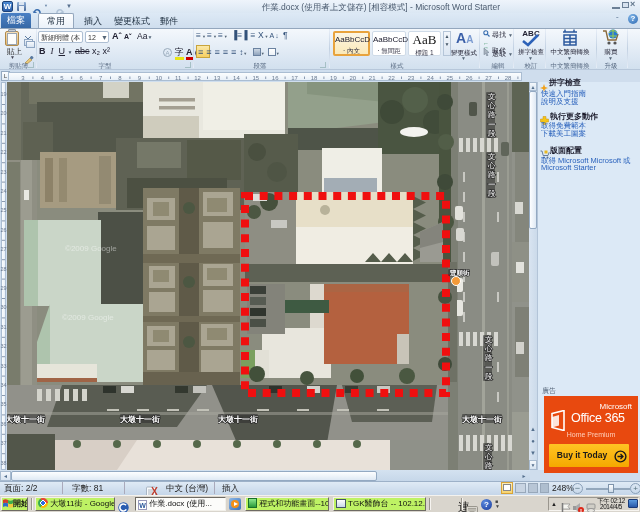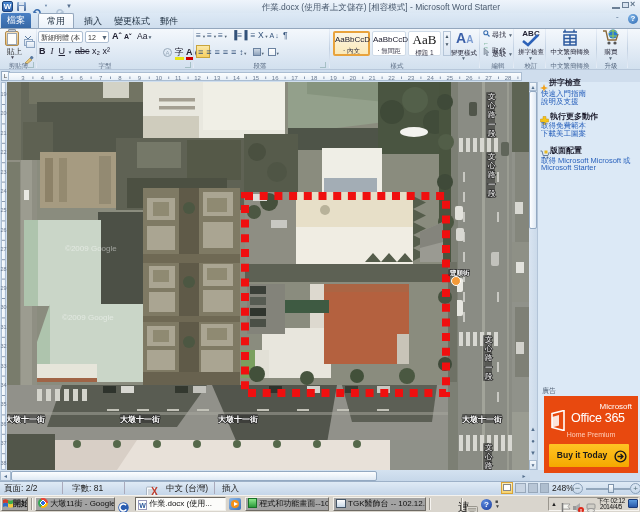--- a/index.html
+++ b/index.html
@@ -27,21 +27,21 @@
 #vsb{left:529px;top:82px;width:8px;height:388px;background:linear-gradient(90deg,#d9e4f1,#cbdaea)}
 #hsb{left:0;top:470px;width:530px;height:11px;background:linear-gradient(#d4e2f0,#c6d7e9)}
 
 #pane{left:537px;top:82px;width:103px;height:388px;background:#dce9f6;border-left:1px solid #b3c4d8}
 
 #status{left:0;top:481px;width:640px;height:14px;background:linear-gradient(#dfeaf5,#c5d6e9);border-top:1px solid #9db1c8;font-size:8.5px;color:#333}
 .plink{font-size:7.5px;color:#2a62bc;width:90px;height:8px;white-space:nowrap}
 .chrico{display:inline-block;width:10px;height:10px;border-radius:50%;background:radial-gradient(circle,#2a6ae0 0 24%,#fff 24% 38%,transparent 38%),conic-gradient(from -30deg,#ea4335 0 33%,#fbbc05 33% 66%,#34a853 66% 100%);vertical-align:-2px;position:relative}
 
 #taskbar{left:0;top:495px;width:640px;height:17px;background:#d9d5cd;border-top:1px solid #f4f2ee}
-.tbtn{position:absolute;top:497px;height:13.5px;background:#a3a3a3;border:1px solid;border-color:#f2f0ea #6e6a63 #6e6a63 #f2f0ea;font-size:8px;color:#111;line-height:12px;white-space:nowrap;overflow:hidden}
+.tbtn{position:absolute;top:497px;height:13.5px;background:#bef264;border:1px solid;border-color:#f2f0ea #6e6a63 #6e6a63 #f2f0ea;font-size:8px;color:#111;line-height:12px;white-space:nowrap;overflow:hidden}
 </style></head><body>
 <div id="win">
   <div class="abs" id="title"></div>
   <div class="abs" style="left:2px;top:1px;width:11px;height:11px;background:linear-gradient(#4a8ad4,#2a5ca8);border:1px solid #1d4278;border-radius:2px;color:#fff;font-size:8px;font-weight:bold;text-align:center;line-height:10px">W</div>
   <div class="abs" style="left:17px;top:2px;width:9px;height:9px;background:linear-gradient(#8fb0d8,#49699a);border-radius:1px"></div>
     <div class="abs" style="left:19px;top:6px;width:5px;height:5px;background:#e8eef6"></div>
     <div class="abs" style="left:19px;top:2px;width:5px;height:2.5px;background:#dce6f2"></div>
   <div class="abs" style="left:32px;top:1.5px;width:12px;height:9px"><svg width="10" height="8" viewBox="0 0 12 10">
         <path d="M3,7 a3.5,3.5 0 1 1 2,2" fill="none" stroke="#3a6dae" stroke-width="2"></path>
         <path d="M0.5,4 L3,8.2 L6,5.5 Z" fill="#3a6dae"></path>

